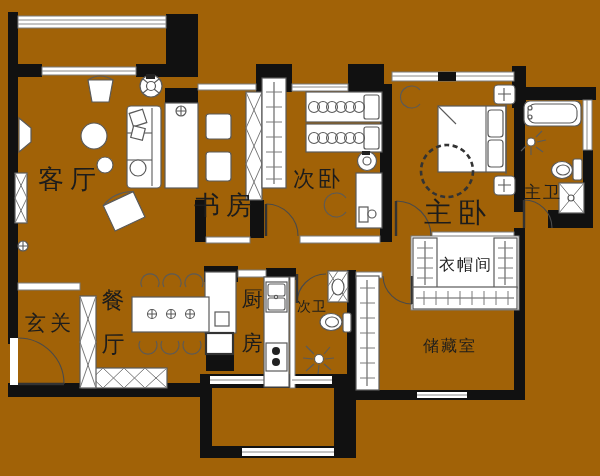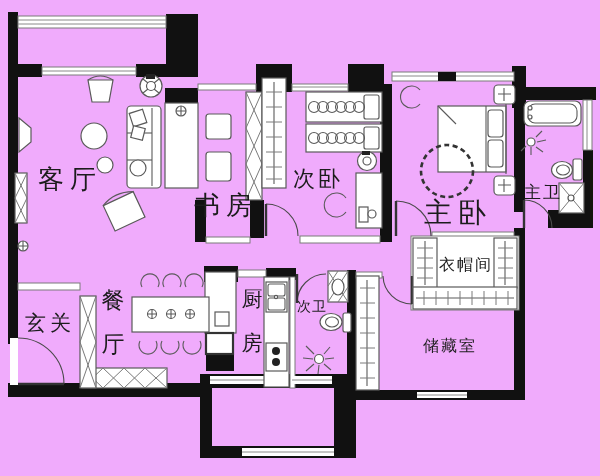--- a/index.html
+++ b/index.html
@@ -1,16 +1,16 @@
 <!DOCTYPE html>
 <html><head>
 <meta charset="utf-8">
 <style>
   html,body{margin:0;padding:0;background:#fbfbfb;}
-  #plan-wrap{position:relative;width:600px;height:476px;background:#f0abfc;overflow:hidden;}
+  #plan-wrap{position:relative;width:600px;height:476px;background:#a16207;overflow:hidden;}
   svg{display:block;}
   svg text{font-family:"Liberation Serif","DejaVu Serif",serif;fill:#1c1c1c;}
   .lbl-lg{font-size:26px;letter-spacing:6px;}
   .lbl-xl{font-size:28px;letter-spacing:6px;}
   .lbl-md{font-size:21px;letter-spacing:4px;}
   .lbl-sm{font-size:16px;letter-spacing:2px;}
   .lbl-xs{font-size:14px;letter-spacing:1px;}
   .lbl-v{font-size:23px;}
   .wall{fill:#111111;stroke:none;}
   .thin{fill:#ffffff;stroke:#7a7a7a;stroke-width:1;}

